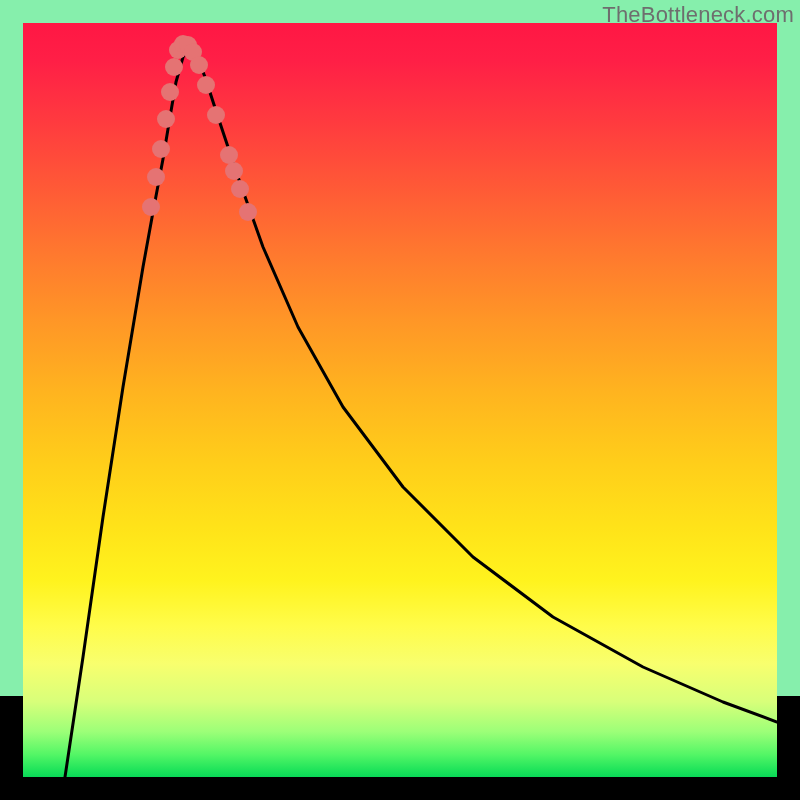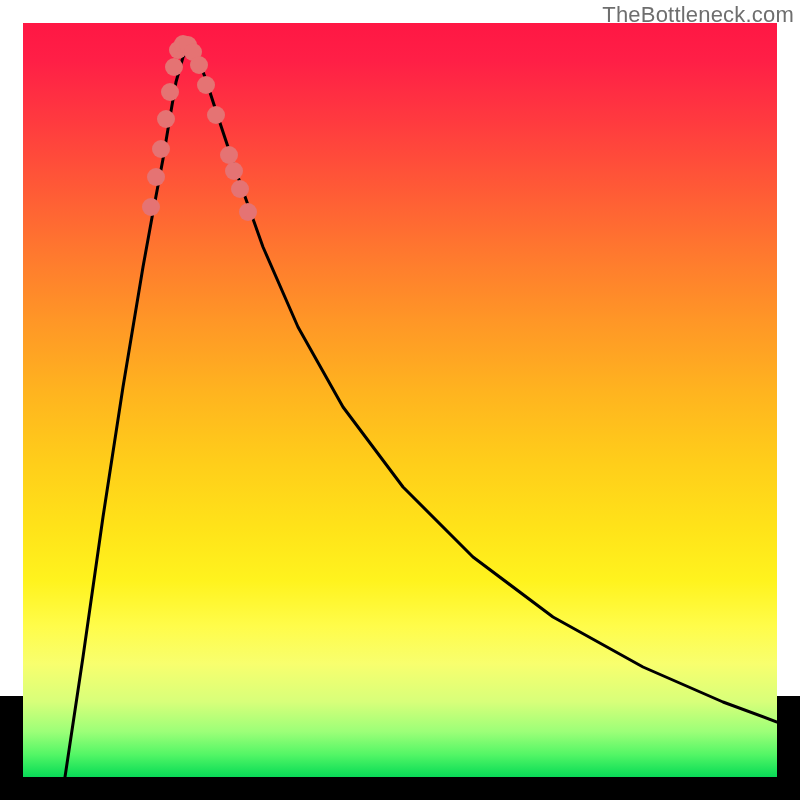--- a/index.html
+++ b/index.html
@@ -7,21 +7,21 @@
     padding: 0;
     width: 800px;
     height: 800px;
     overflow: hidden;
     background: #000000;
   }
   .container {
     position: relative;
     width: 800px;
     height: 696px;
-    background: #ffffff;
+    background: #86efac;
   }
   .plot-area {
     position: absolute;
     left: 23px;
     top: 23px;
     width: 754px;
     height: 754px;
     background: linear-gradient(to bottom,
       #ff1744 0%,
       #ff1f46 5%,

